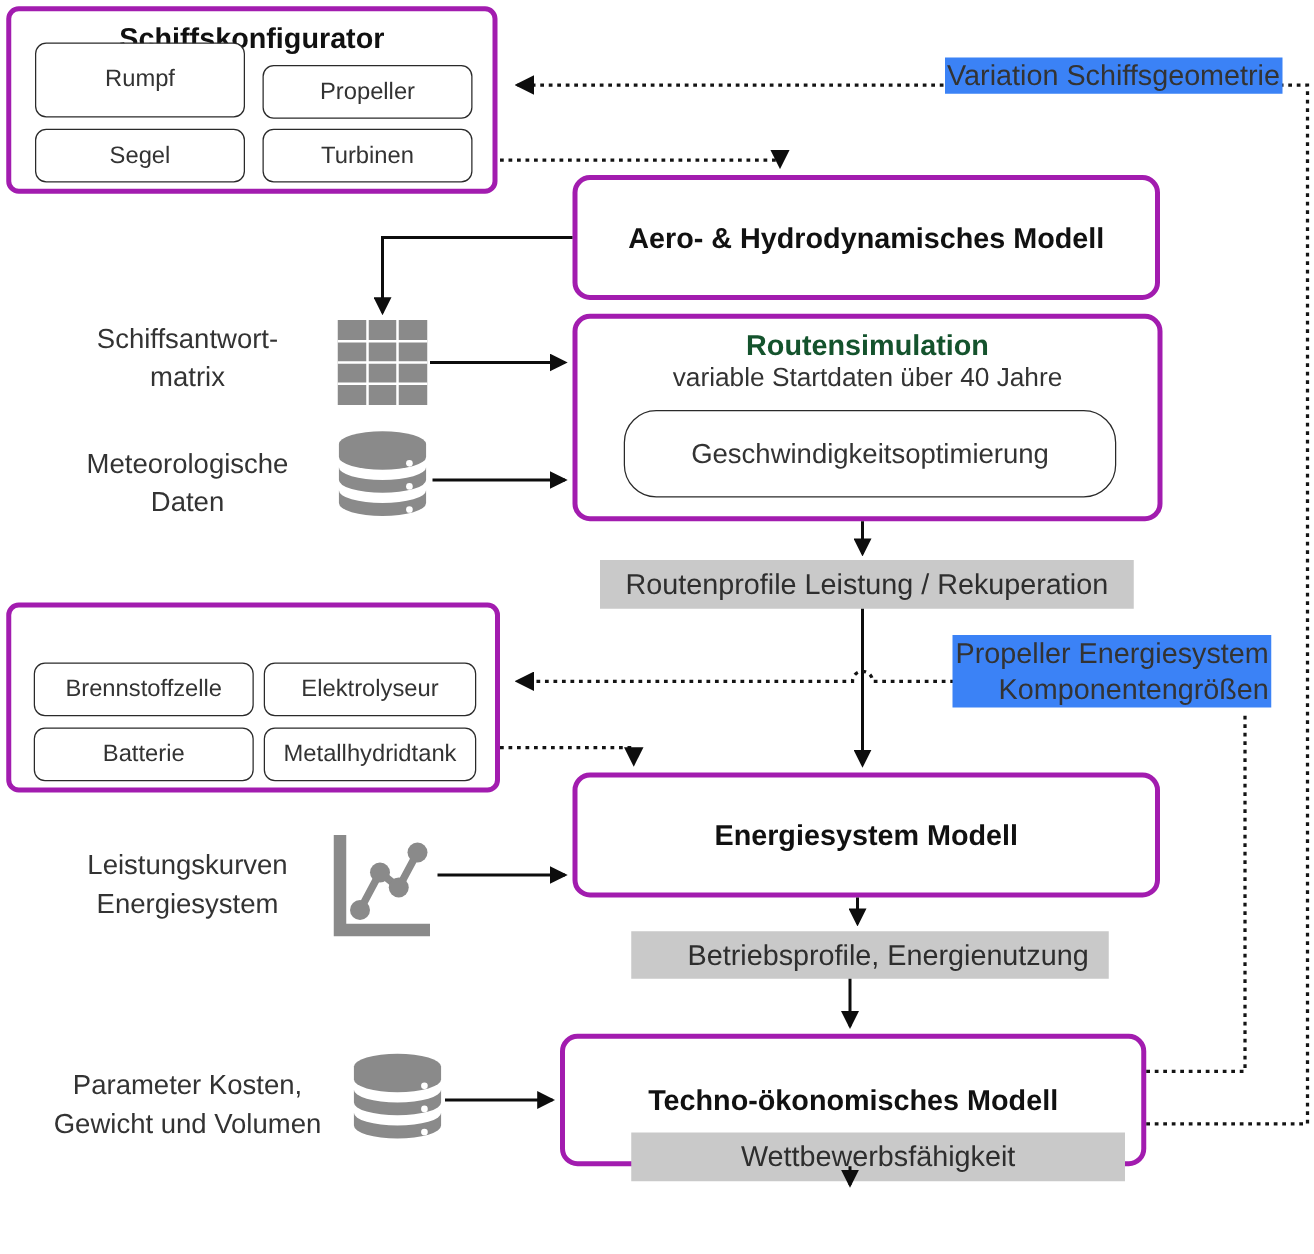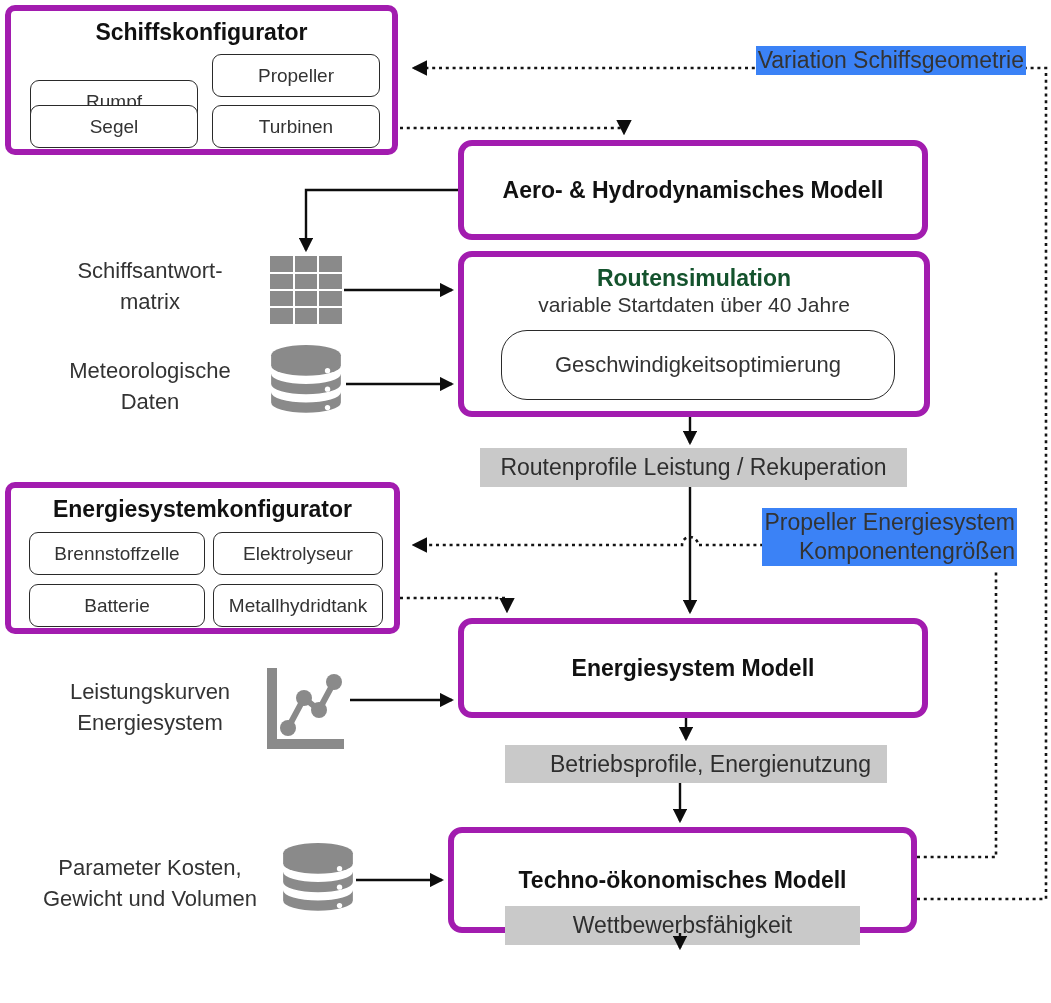--- a/index.html
+++ b/index.html
@@ -1,21 +1,21 @@
 <!DOCTYPE html>
 <html><head>
 <meta charset="utf-8">
 <style>
   html,body { margin:0; padding:0; }
   body {
     width:1051px; height:1003px; position:relative; background:#ffffff;
     font-family:"Liberation Sans", sans-serif; color:#262626; overflow:hidden;
   }
   .box {
-    position:absolute; background:#fff; border:6px solid #a21caf;
+    position:absolute; background:#fff; border:4px solid #a21caf;
     box-sizing:border-box; z-index:2;
   }
   .rounded10 { border-radius:10px; }
   .rounded13 { border-radius:14px; }
   .cfg-title {
     font-weight:bold; font-size:23px; text-align:center; margin-top:8px; color:#111;
   }
   .chip {
     position:absolute; border:1.6px solid #2a2a2a; border-radius:9px; background:#fff;
     display:flex; align-items:center; justify-content:center;
@@ -41,57 +41,56 @@
   .icon { position:absolute; z-index:2; }
   #connector-layer { position:absolute; left:0; top:0; z-index:4; }
   .rs-title { font-weight:bold; font-size:23px; text-align:center; margin-top:8px; color:#14532d; }
   .rs-sub { font-size:21px; text-align:center; margin-top:1px; color:#333; }
 </style>
 </head>
 <body>
 
 <div class="box rounded10" style="left:5px; top:5px; width:393px; height:150px;">
   <div class="cfg-title">Schiffskonfigurator</div>
-  <div class="chip" style="left:19px; top:25px; width:168px; height:43px;margin-top:44px;">Rumpf</div>
+  <div class="chip" style="left:19px; top:25px; width:168px; height:60px;">Rumpf</div>
   <div class="chip" style="left:201px; top:43px; width:168px; height:43px;">Propeller</div>
   <div class="chip" style="left:19px; top:94px; width:168px; height:43px;">Segel</div>
   <div class="chip" style="left:201px; top:94px; width:168px; height:43px;">Turbinen</div>
 </div>
 
 <div class="box rounded13 model-box" style="left:458px; top:140px; width:470px; height:100px;">
   <span>Aero- &amp; Hydrodynamisches Modell</span>
 </div>
 
 <div class="box rounded13" style="left:458px; top:251px; width:472px; height:166px;">
   <div class="rs-title">Routensimulation</div>
   <div class="rs-sub">variable Startdaten über 40 Jahre</div>
   <div class="chip" style="left:37px; top:73px; width:394px; height:70px; border-radius:26px; border-width:1.8px; font-size:22px;">Geschwindigkeitsoptimierung</div>
 </div>
 
 <div class="graybar" style="left:480px; top:448px; width:427px; height:39px;">Routenprofile Leistung / Rekuperation</div>
 
 <div class="box rounded10" style="left:5px; top:482px; width:395px; height:152px;">
-  <div class="cfg-title">Energiesystemkonfigurator</div>
   <div class="chip" style="left:18px; top:44px; width:176px; height:43px;">Brennstoffzelle</div>
   <div class="chip" style="left:202px; top:44px; width:170px; height:43px;">Elektrolyseur</div>
   <div class="chip" style="left:18px; top:96px; width:176px; height:43px;">Batterie</div>
   <div class="chip" style="left:202px; top:96px; width:170px; height:43px;">Metallhydridtank</div>
 </div>
 
 <div class="box rounded13 model-box" style="left:458px; top:618px; width:470px; height:100px;">
   <span>Energiesystem Modell</span>
 </div>
 
 <div class="graybar" style="left:505px; top:745px; width:353px; height:38px;padding-left:29px;">Betriebsprofile, Energienutzung</div>
 
 <div class="box rounded13 model-box" style="left:448px; top:827px; width:469px; height:106px;">
   <span>Techno-ökonomisches Modell</span>
 </div>
 
-<div class="graybar" style="left:505px; top:906px; width:355px; height:39px;">Wettbewerbsfähigkeit</div>
+<div class="graybar" style="left:505px; top:906px; width:395px; height:39px;">Wettbewerbsfähigkeit</div>
 
 <div class="sidelabel" style="left:30px; top:255px; width:240px;">
   <div>Schiffsantwort-</div>
   <div>matrix</div>
 </div>
 <div class="sidelabel" style="left:30px; top:355px; width:240px;">
   <div>Meteorologische</div>
   <div>Daten</div>
 </div>
 <div class="sidelabel" style="left:35px; top:676px; width:230px;">

